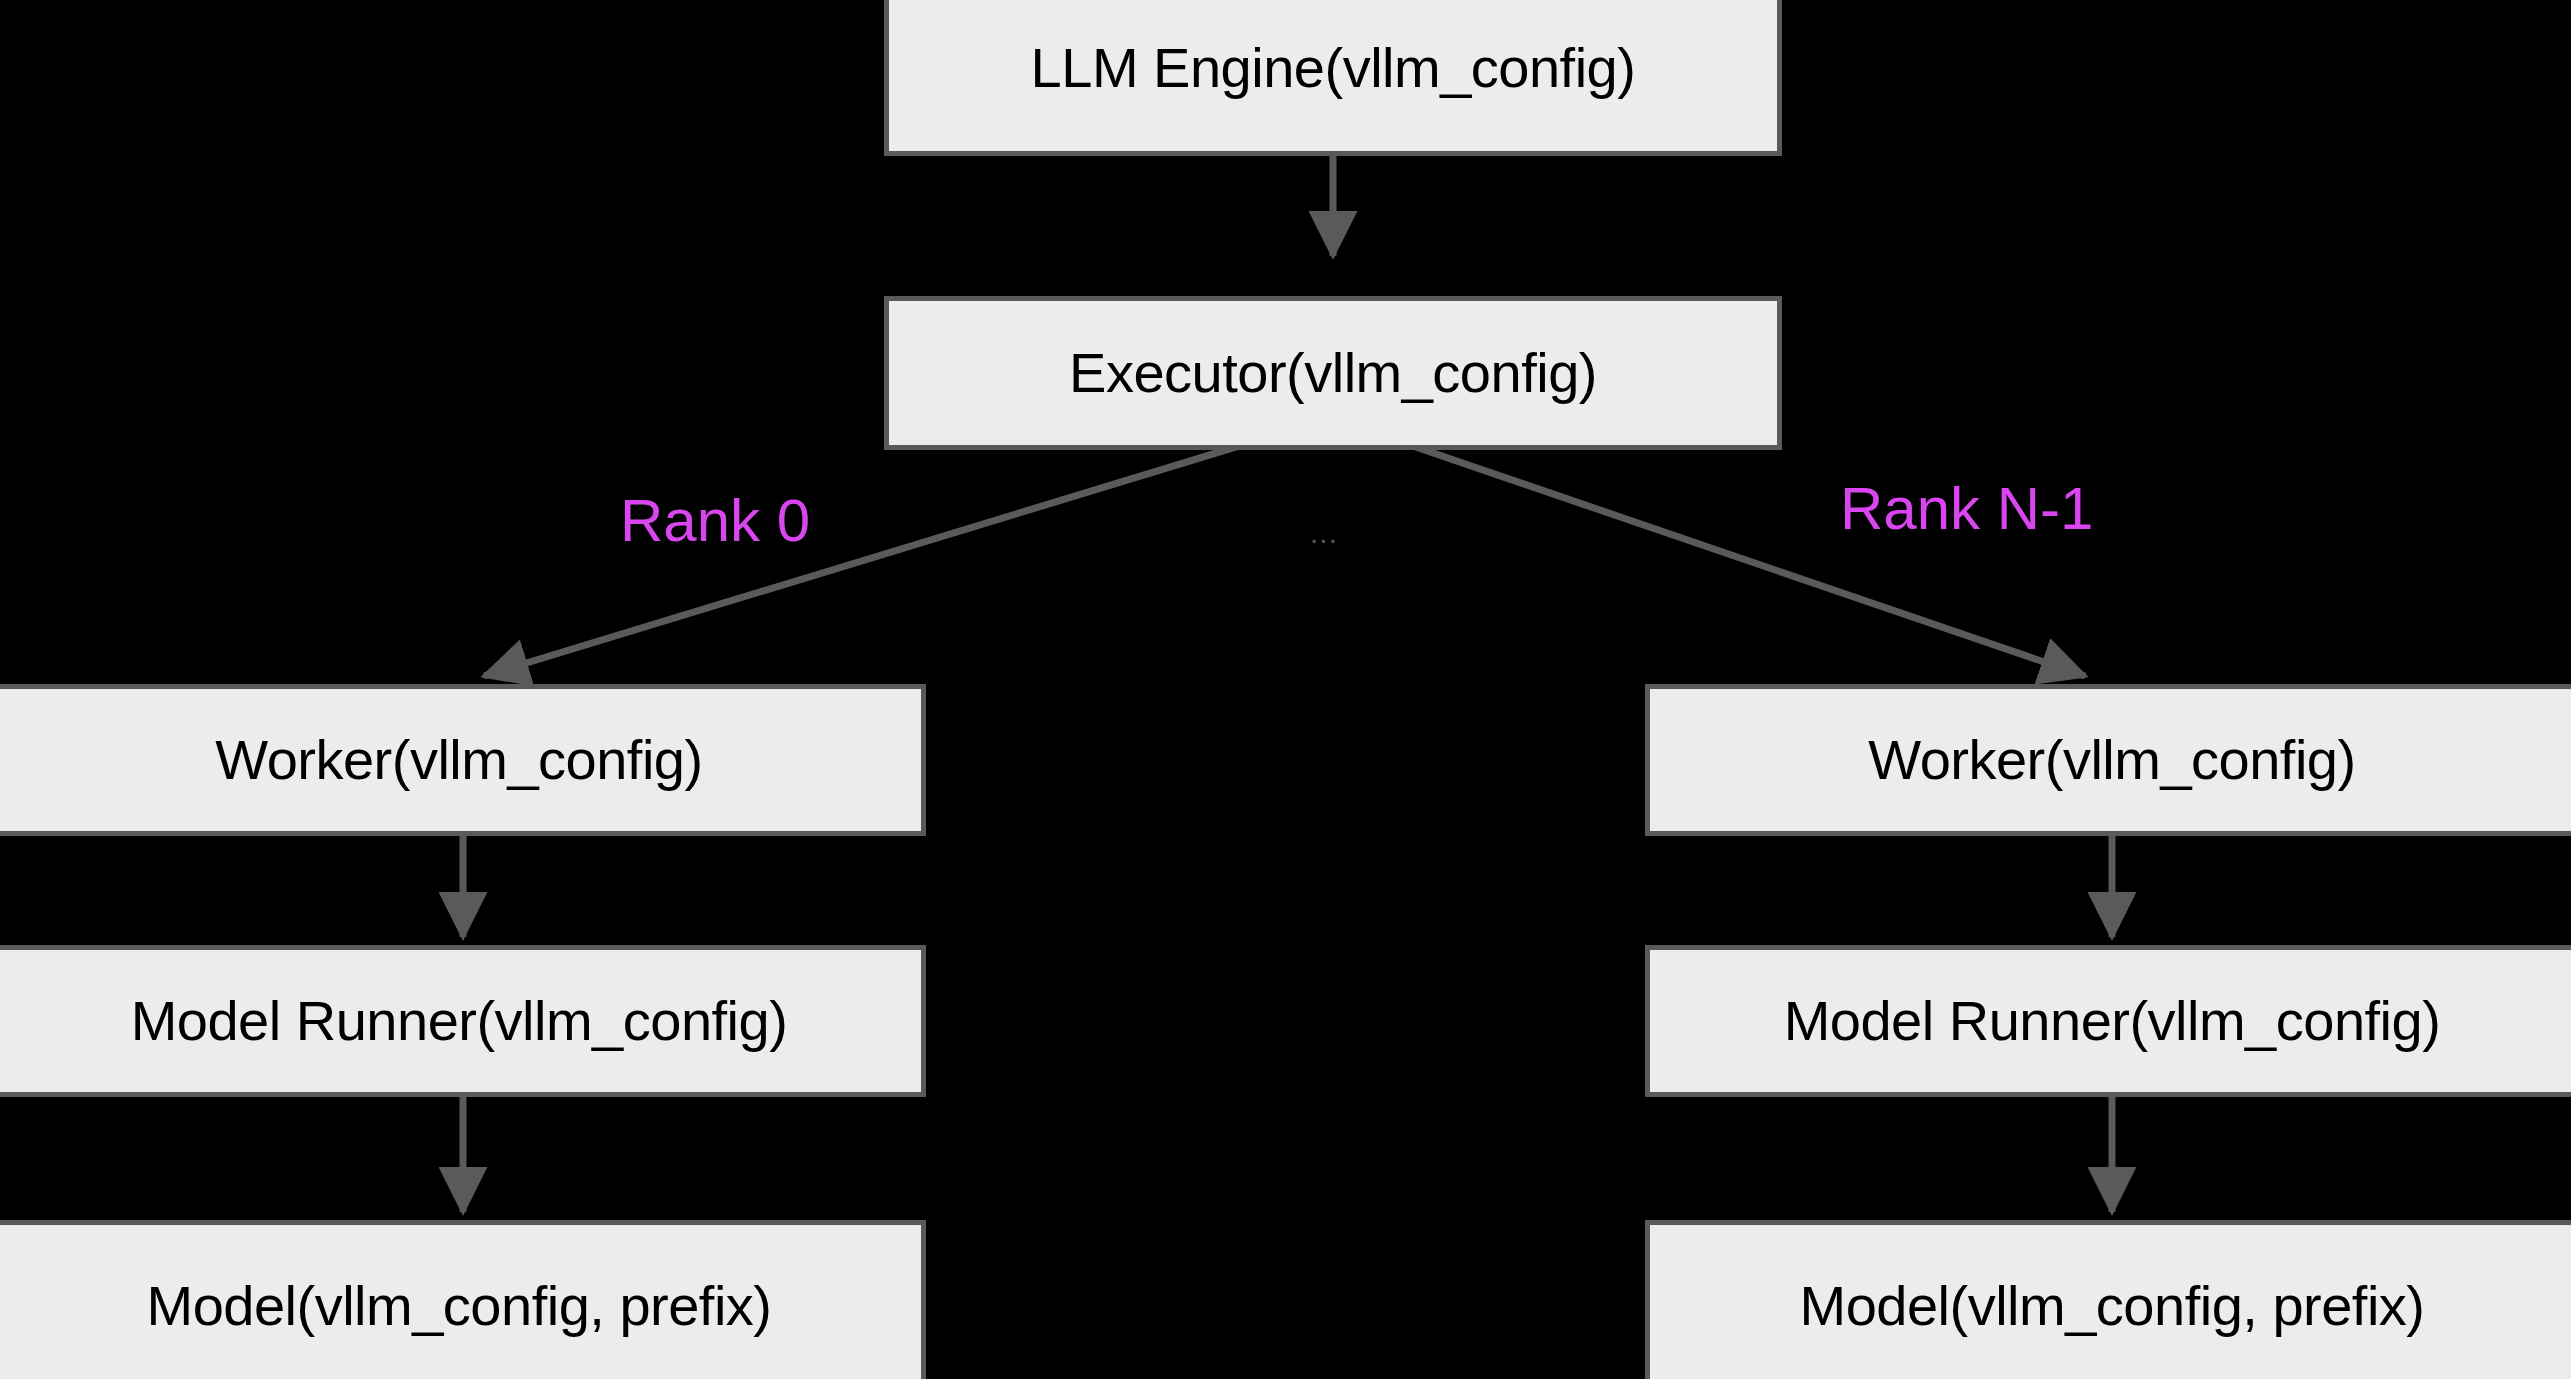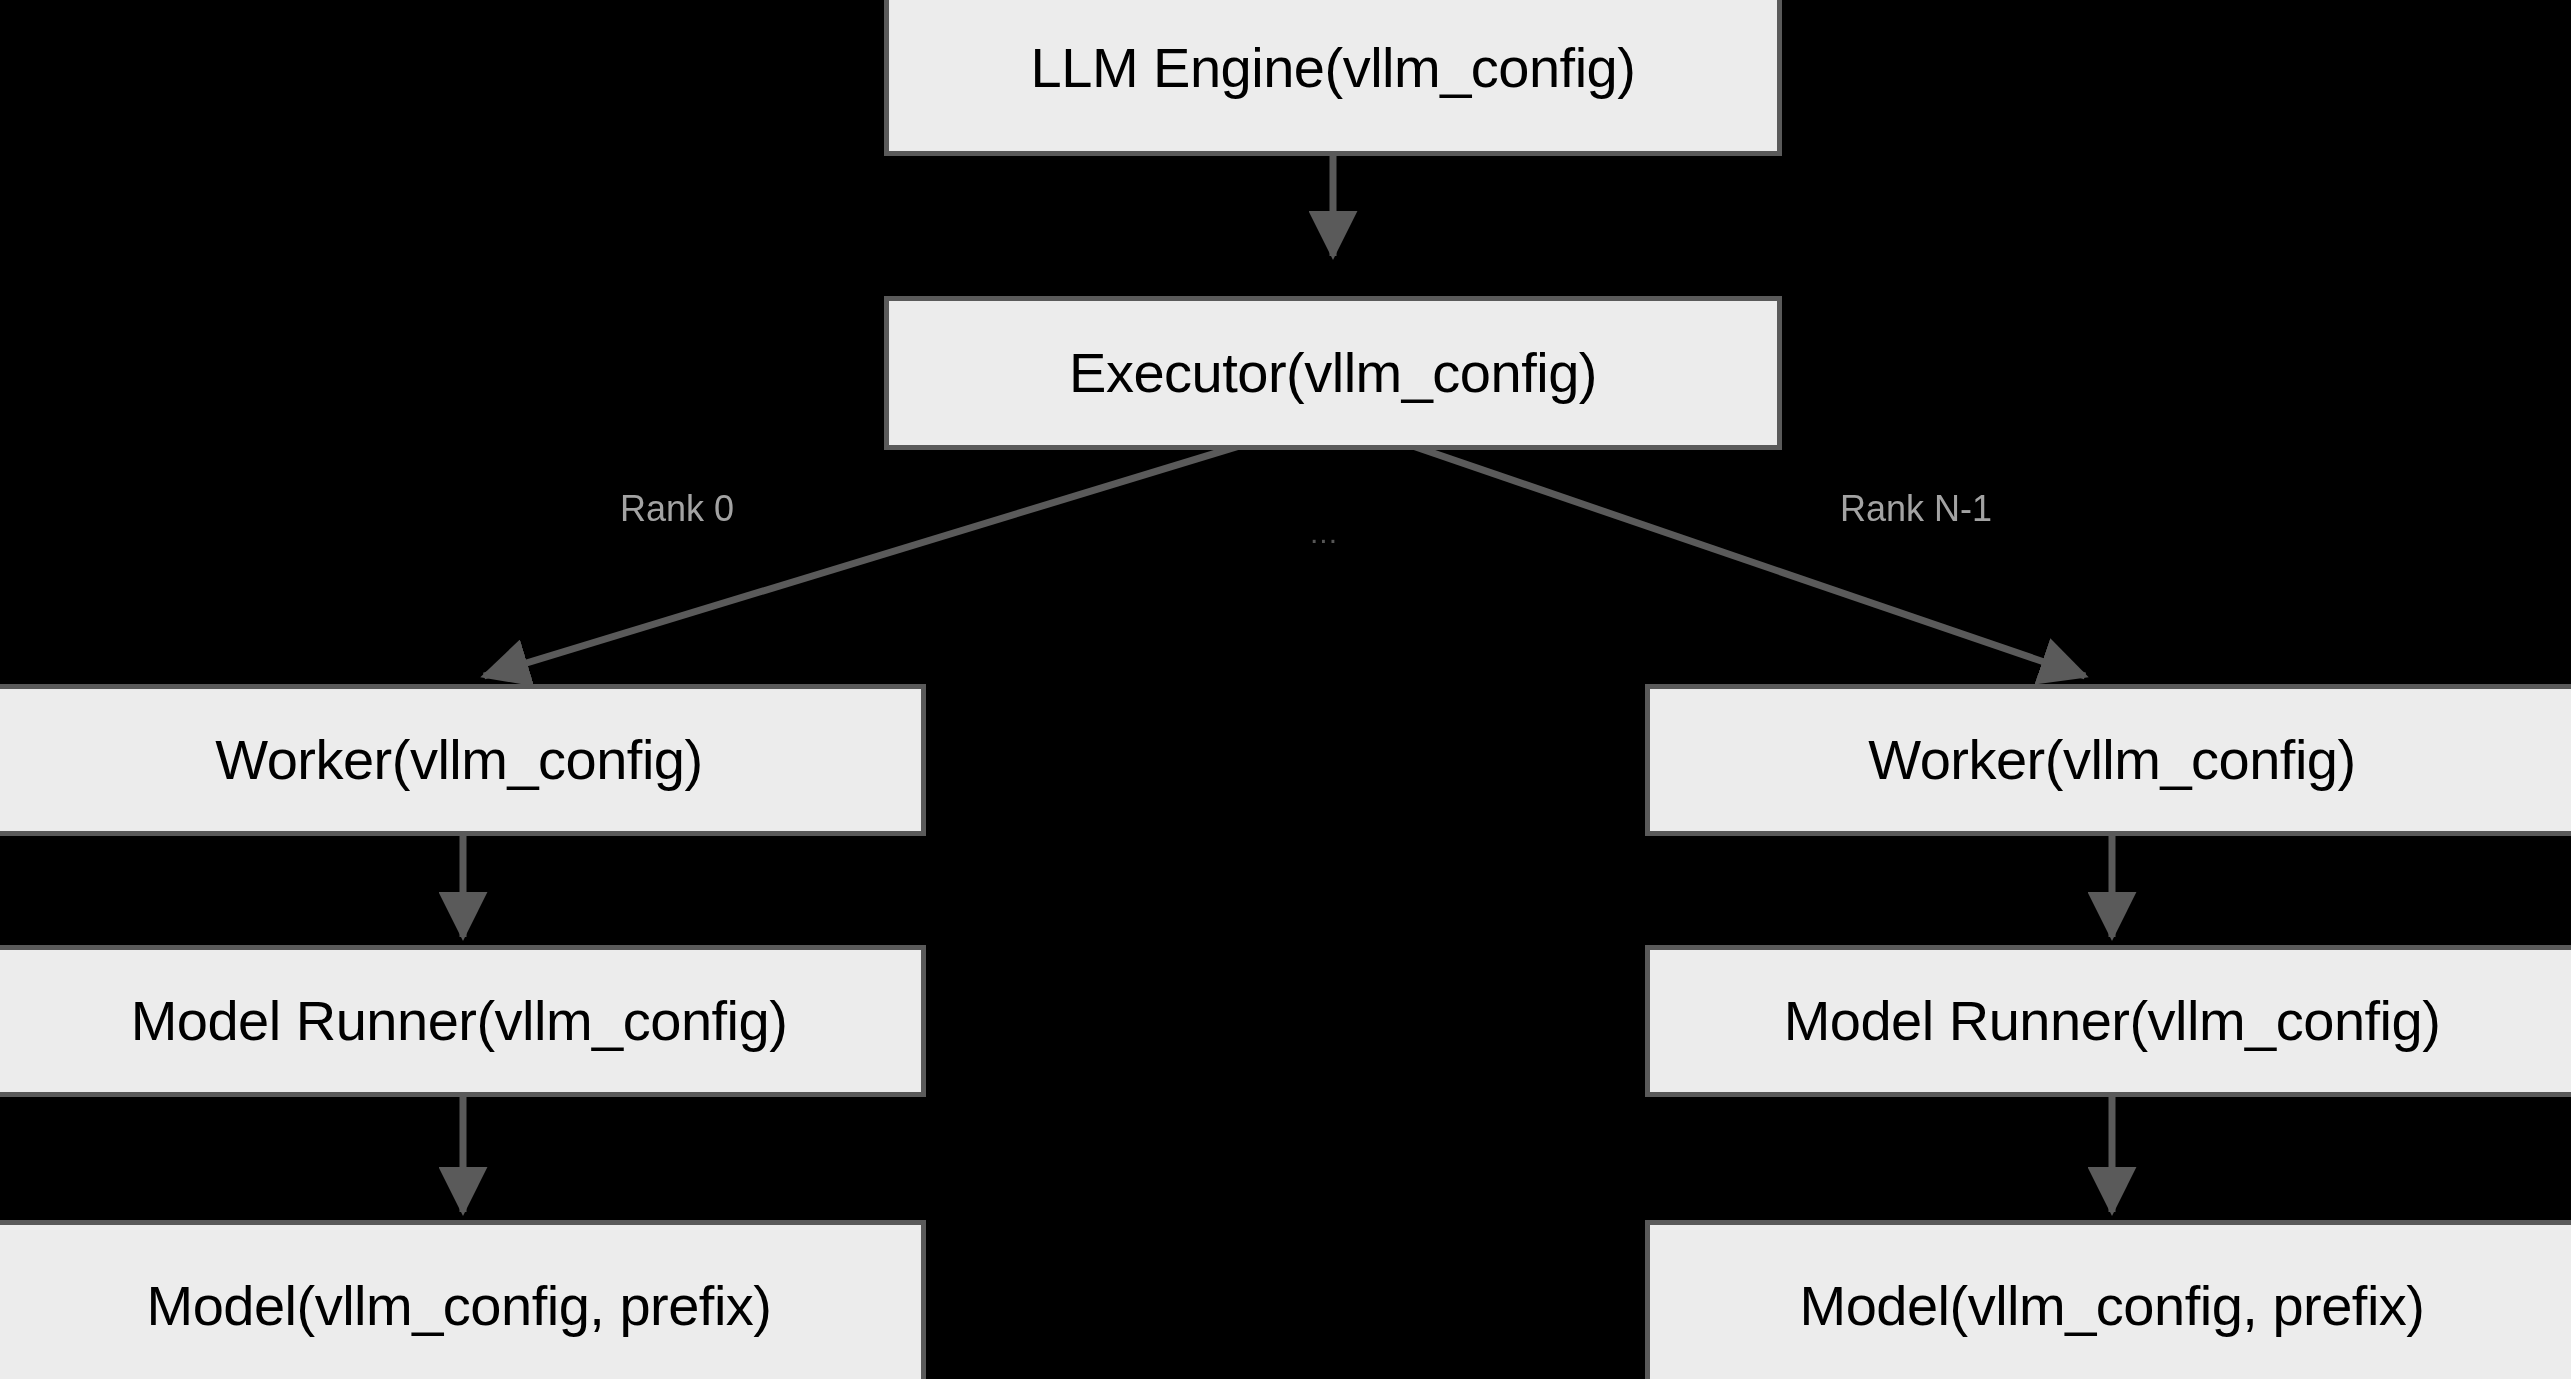--- a/index.html
+++ b/index.html
@@ -33,23 +33,23 @@
     letter-spacing: -0.5px;
     white-space: nowrap;
   }
   .node-label {
     font-size: 56px;
     line-height: 1;
     color: #000000;
   }
   .edge-label {
     position: absolute;
-    color: #a3a3a3;
+    color: #d946ef;
     font-family: "Liberation Sans", sans-serif;
-    font-size: 36px;
+    font-size: 60px;
     line-height: 1;
     white-space: nowrap;
   }
   .ellipsis-label {
     position: absolute;
     color: #565656;
     font-family: "Liberation Sans", sans-serif;
     font-size: 30px;
     line-height: 1;
     letter-spacing: 1px;
@@ -69,21 +69,21 @@
   #node-executor     { left: 884px;  top: 264px;   width: 898px;  height: 154px; margin-top: 32px; }
   #node-worker-0     { left: -8px;   top: 684px;   width: 934px;  height: 152px; }
   #node-worker-n     { left: 1645px; top: 684px;   width: 934px;  height: 152px; }
   #node-runner-0     { left: -8px;   top: 945px;   width: 934px;  height: 152px; }
   #node-runner-n     { left: 1645px; top: 945px;   width: 934px;  height: 152px; }
   #node-model-0      { left: -8px;   top: 1220px;  width: 934px;  height: 172px; }
   #node-model-n      { left: 1645px; top: 1220px;  width: 934px;  height: 172px; }
 
   
   #label-rank-0      { left: 620px;  top: 491px; }
-  #label-rank-n      { left: 1840px; top: 491px; }
+  #label-rank-n      { left: 1840px; top: 479px; }
   #label-ellipsis    { left: 1310px; top: 518px; }
 </style>
 </head>
 <body>
 
 <div id="canvas">
 
   <svg class="edges" viewBox="0 0 2571 1379" xmlns="http://www.w3.org/2000/svg">
     <defs>
       <marker id="arrow" viewBox="0 0 10 10" refX="9.2" refY="5" markerWidth="7" markerHeight="7" orient="auto-start-reverse" markerUnits="strokeWidth">

